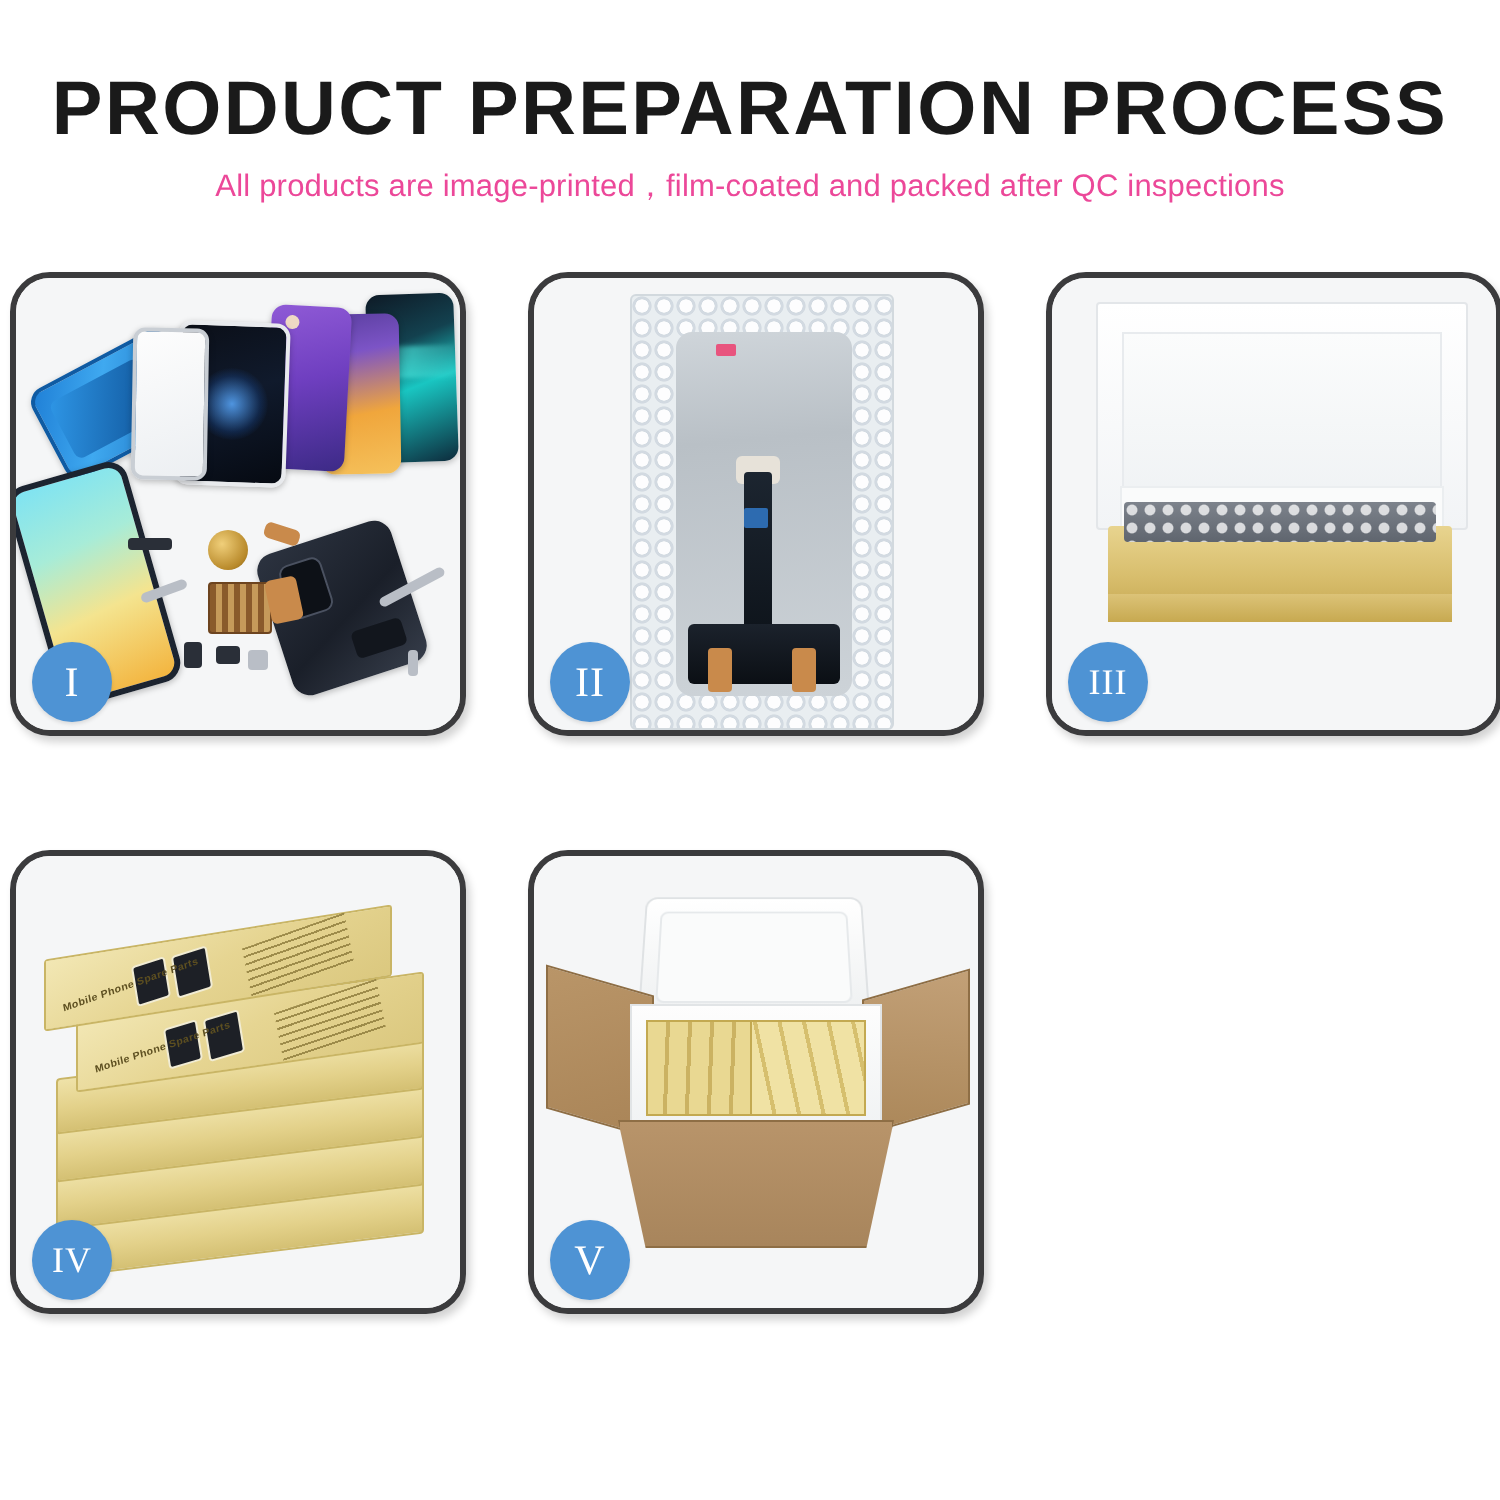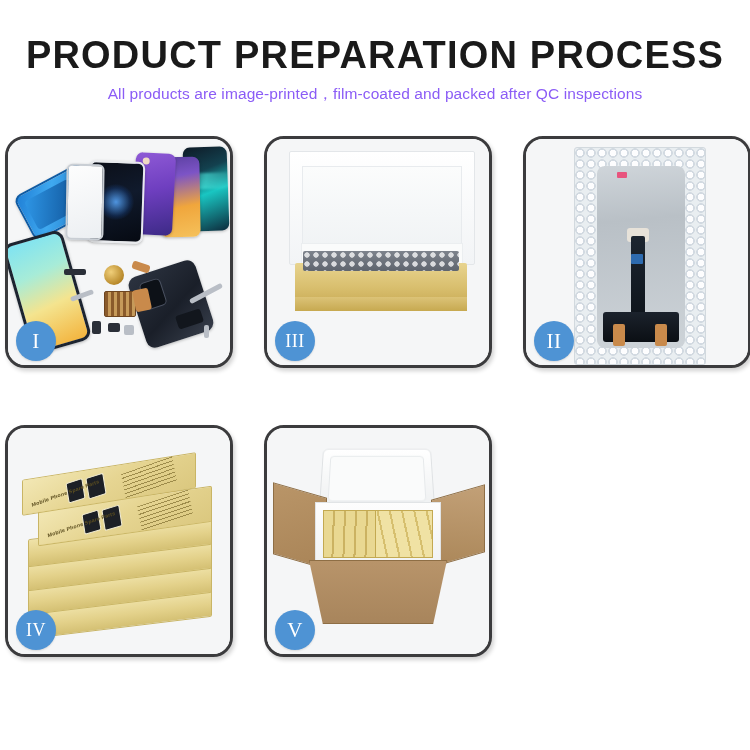--- a/index.html
+++ b/index.html
@@ -36,21 +36,21 @@
     letter-spacing: 1.2px;
     color: #1a1a1a;
     line-height: 42px;
     white-space: nowrap;
   }
   .subtitle {
     margin-top: 8px;
     font-family: "Liberation Sans", sans-serif;
     font-size: 15.5px;
     font-weight: 400;
-    color: #8b5cf6;
+    color: #ec4899;
     letter-spacing: 0.1px;
     line-height: 20px;
     white-space: nowrap;
   }
 
   
   .grid {
     position: absolute;
     top: 136px;
     left: 5px;
@@ -445,48 +445,48 @@
           <div class="cpt silver" style="left:116px;top:186px;width:10px;height:10px;"></div>
           <div class="cpt silver" style="left:180px;top:152px;width:36px;height:5px;border-radius:3px;transform:rotate(-28deg);"></div>
           <div class="cpt silver" style="left:196px;top:186px;width:5px;height:13px;border-radius:2px;"></div>
         </div>
       </div>
       <div class="badge">I</div>
     </div>
 
     <div class="panel">
       <div class="panel-inner">
-        <div class="box3-lid"></div>
-        <div class="box3-foam"></div>
-        <div class="box3-inner"></div>
-        <div class="box3-tray"></div>
-        <div class="box3-front"></div>
-      </div>
-      <div class="badge wide">III</div>
-    </div>
-
-    <div class="panel">
-      <div class="panel-inner">
         <div class="bubble-bag">
           <div class="lcd">
             <div class="pink"></div>
             <div class="conn"></div>
             <div class="flex"></div>
             <div class="chip"></div>
             <div class="base"></div>
             <div class="tabA"></div>
             <div class="tabB"></div>
           </div>
         </div>
       </div>
       <div class="badge">II</div>
     </div>
 
     <div class="panel">
       <div class="panel-inner">
+        <div class="box3-lid"></div>
+        <div class="box3-foam"></div>
+        <div class="box3-inner"></div>
+        <div class="box3-tray"></div>
+        <div class="box3-front"></div>
+      </div>
+      <div class="badge wide">III</div>
+    </div>
+
+    <div class="panel">
+      <div class="panel-inner">
         <div class="stack">
           <div class="sbox" style="left:6px;  top:150px; width:182px; height:26px; transform:skewY(-7deg);"></div>
           <div class="sbox" style="left:6px;  top:126px; width:182px; height:26px; transform:skewY(-7deg);"></div>
           <div class="sbox" style="left:6px;  top:102px; width:182px; height:26px; transform:skewY(-7deg);"></div>
           <div class="sbox" style="left:6px;  top:78px;  width:182px; height:26px; transform:skewY(-7deg);"></div>
 
           <div class="sbox" style="left:16px; top:48px; width:172px; height:34px; transform:skewY(-8deg);">
             <div class="face"></div>
             <div class="scr" style="left:44px;top:8px;width:15px;height:19px;transform:rotate(-9deg);"></div>
             <div class="scr" style="left:64px;top:6px;width:16px;height:20px;transform:rotate(-9deg);"></div>

